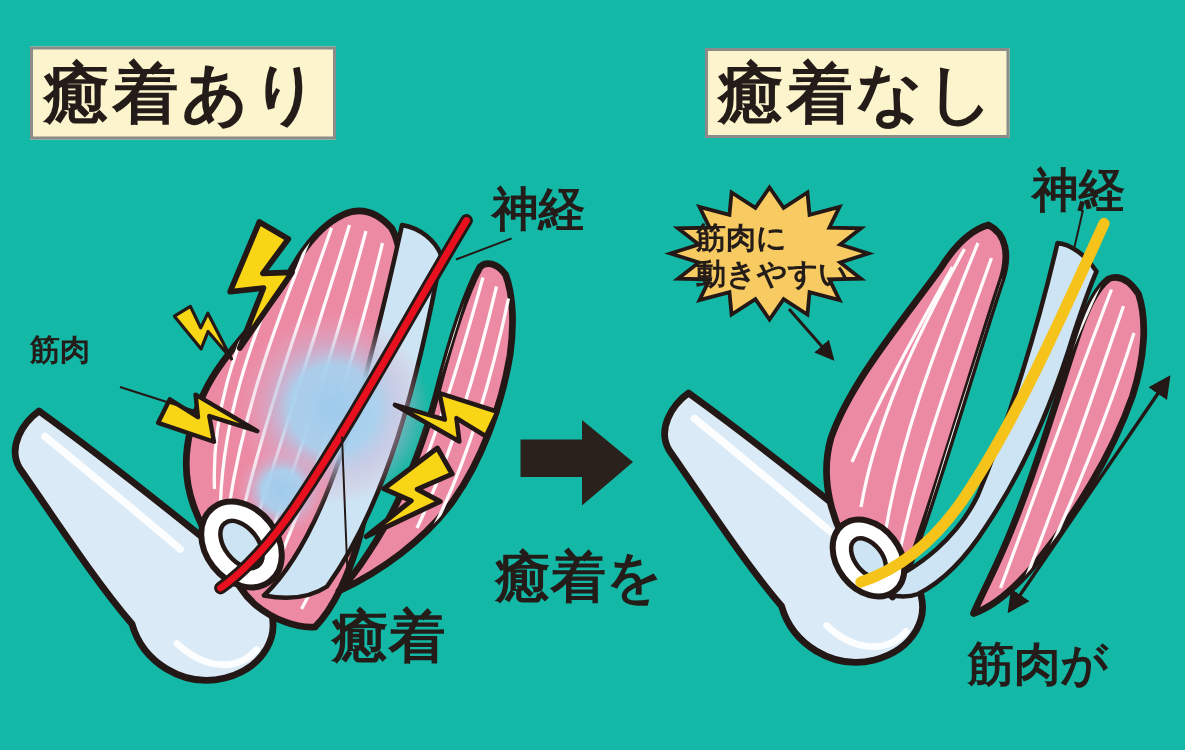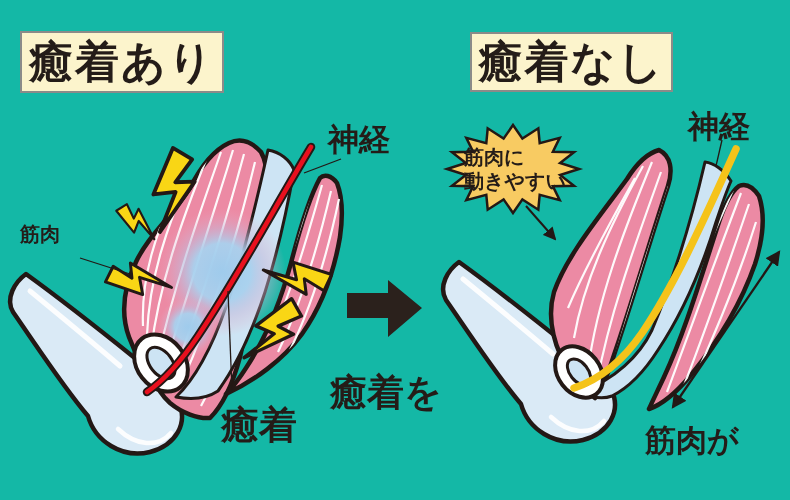--- a/index.html
+++ b/index.html
@@ -14,24 +14,24 @@
     font-size:44px;font-weight:bold;letter-spacing:2px;color:var(--text-dark,#241c18);
     box-sizing:border-box;
   }
   #title-left{left:20px;top:31px;width:204px;height:62px;}
   #title-right{left:470px;top:32px;width:203px;height:60px;text-align:center;}
   .lbl{position:absolute;font-weight:bold;color:var(--text-dark,#241c18);line-height:1.2;white-space:nowrap;}
   #lbl-nerve-left{left:328px;top:121px;font-size:31px;}
   #lbl-muscle-left{left:20px;top:222px;font-size:20px;}
   #lbl-adhesion-left{left:221px;top:403px;font-size:38px;}
   #lbl-nerve-right{left:688px;top:108px;font-size:31px;}
-  #txt-transition{left:330px;top:363px;font-size:37px;line-height:1.2;margin-top:10px;}
+  #txt-transition{left:330px;top:363px;font-size:37px;line-height:1.2;}
   #txt-movement{left:645px;top:423px;font-size:31px;line-height:1.28;font-weight:bold;text-align:right;}
   #txt-starburst{left:464px;top:147px;font-size:20px;line-height:1.2;font-weight:bold;}
-  .lbl span{display:block;font-family:Liberation Mono, monospace;}
+  .lbl span{display:block;}
 
   
   .bone{fill:var(--bone-blue,#daeaf6);stroke:var(--outline,#231815);stroke-width:4.5;stroke-linejoin:round;}
   .bone-hl{stroke:#fff;stroke-width:5;fill:none;stroke-linecap:round;opacity:.9;}
   .muscle{fill:var(--muscle-pink,#ec8aa4);stroke:var(--outline,#231815);stroke-width:4.5;stroke-linejoin:round;}
   .stripe{stroke:var(--muscle-stripe,#ffffff);stroke-width:2.2;fill:none;opacity:.95;}
   .sheath{fill:var(--sheath-blue,#cde4f4);stroke:var(--outline,#231815);stroke-width:3;stroke-linejoin:round;}
   .ring-outer{fill:#ffffff;stroke:var(--outline,#231815);stroke-width:4;}
   .ring-inner{fill:var(--sheath-blue,#cde4f4);stroke:var(--outline,#231815);stroke-width:3;}
   .nerve-under{stroke:var(--outline,#231815);stroke-width:8.5;fill:none;stroke-linecap:round;}

